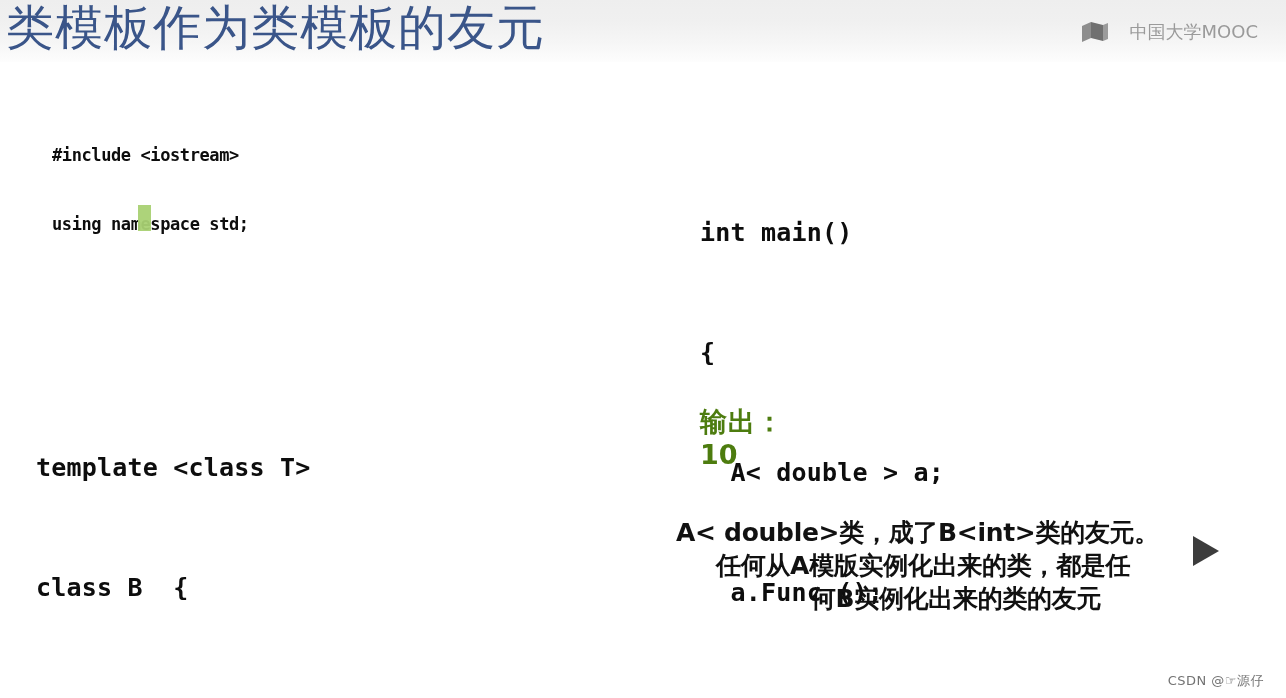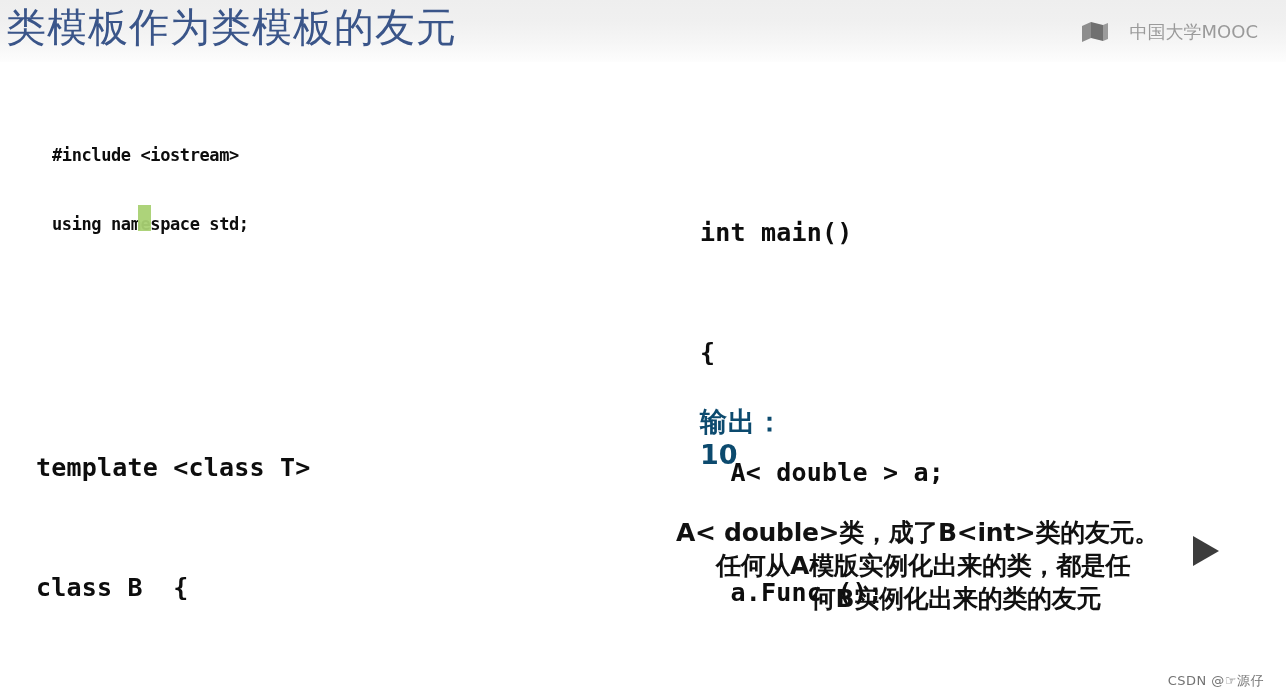--- a/index.html
+++ b/index.html
@@ -22,21 +22,21 @@
     left: 0; top: 0;
     width: 1286px;
     height: 62px;
     background: linear-gradient(to bottom, #eeeeee 0%, #f0f0f0 35%, #f6f6f6 70%, #fdfdfd 100%);
     box-sizing: border-box;
   }
   #slide-title {
     position: absolute;
     left: 6px;
     top: 2px;
-    font-size: 40px;
+    font-size: 48px;
     line-height: 50px;
     letter-spacing: 1px;
     color: #3a5589;
     font-family: "DejaVu Sans", "Liberation Sans", sans-serif;
     white-space: nowrap;
   }
   #brand {
     position: absolute;
     right: 28px;
     top: 20px;
@@ -102,21 +102,21 @@
     background: #a9d173;
     opacity: 0.95;
     z-index: 1;
   }
 
   
   #output-group {
     position: absolute;
     left: 700px;
     top: 405px;
-    color: #0c4a6e;
+    color: #4d7c0f;
     font-weight: bold;
     font-family: "DejaVu Sans", "Liberation Sans", sans-serif;
   }
   #output-label {
     font-size: 27px;
     line-height: 33px;
     letter-spacing: 1px;
   }
   #output-value {
     font-size: 27px;

